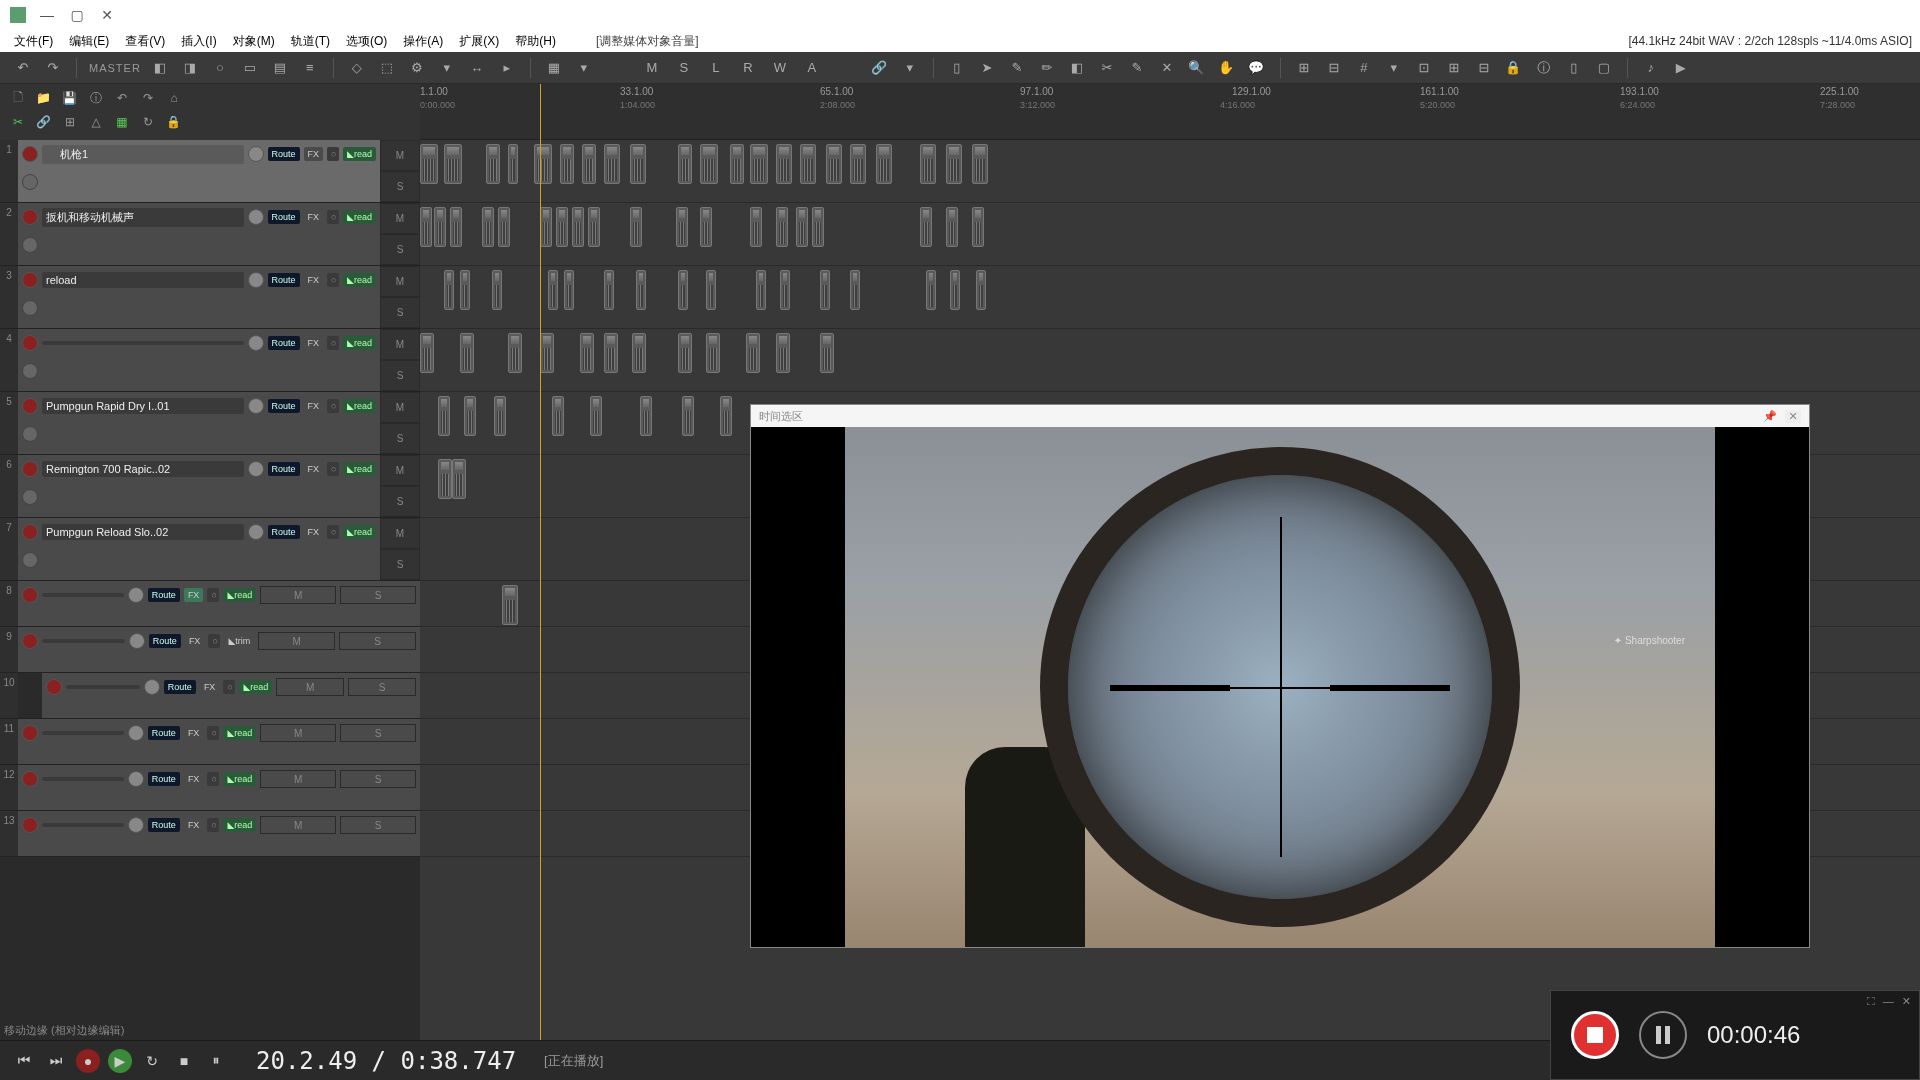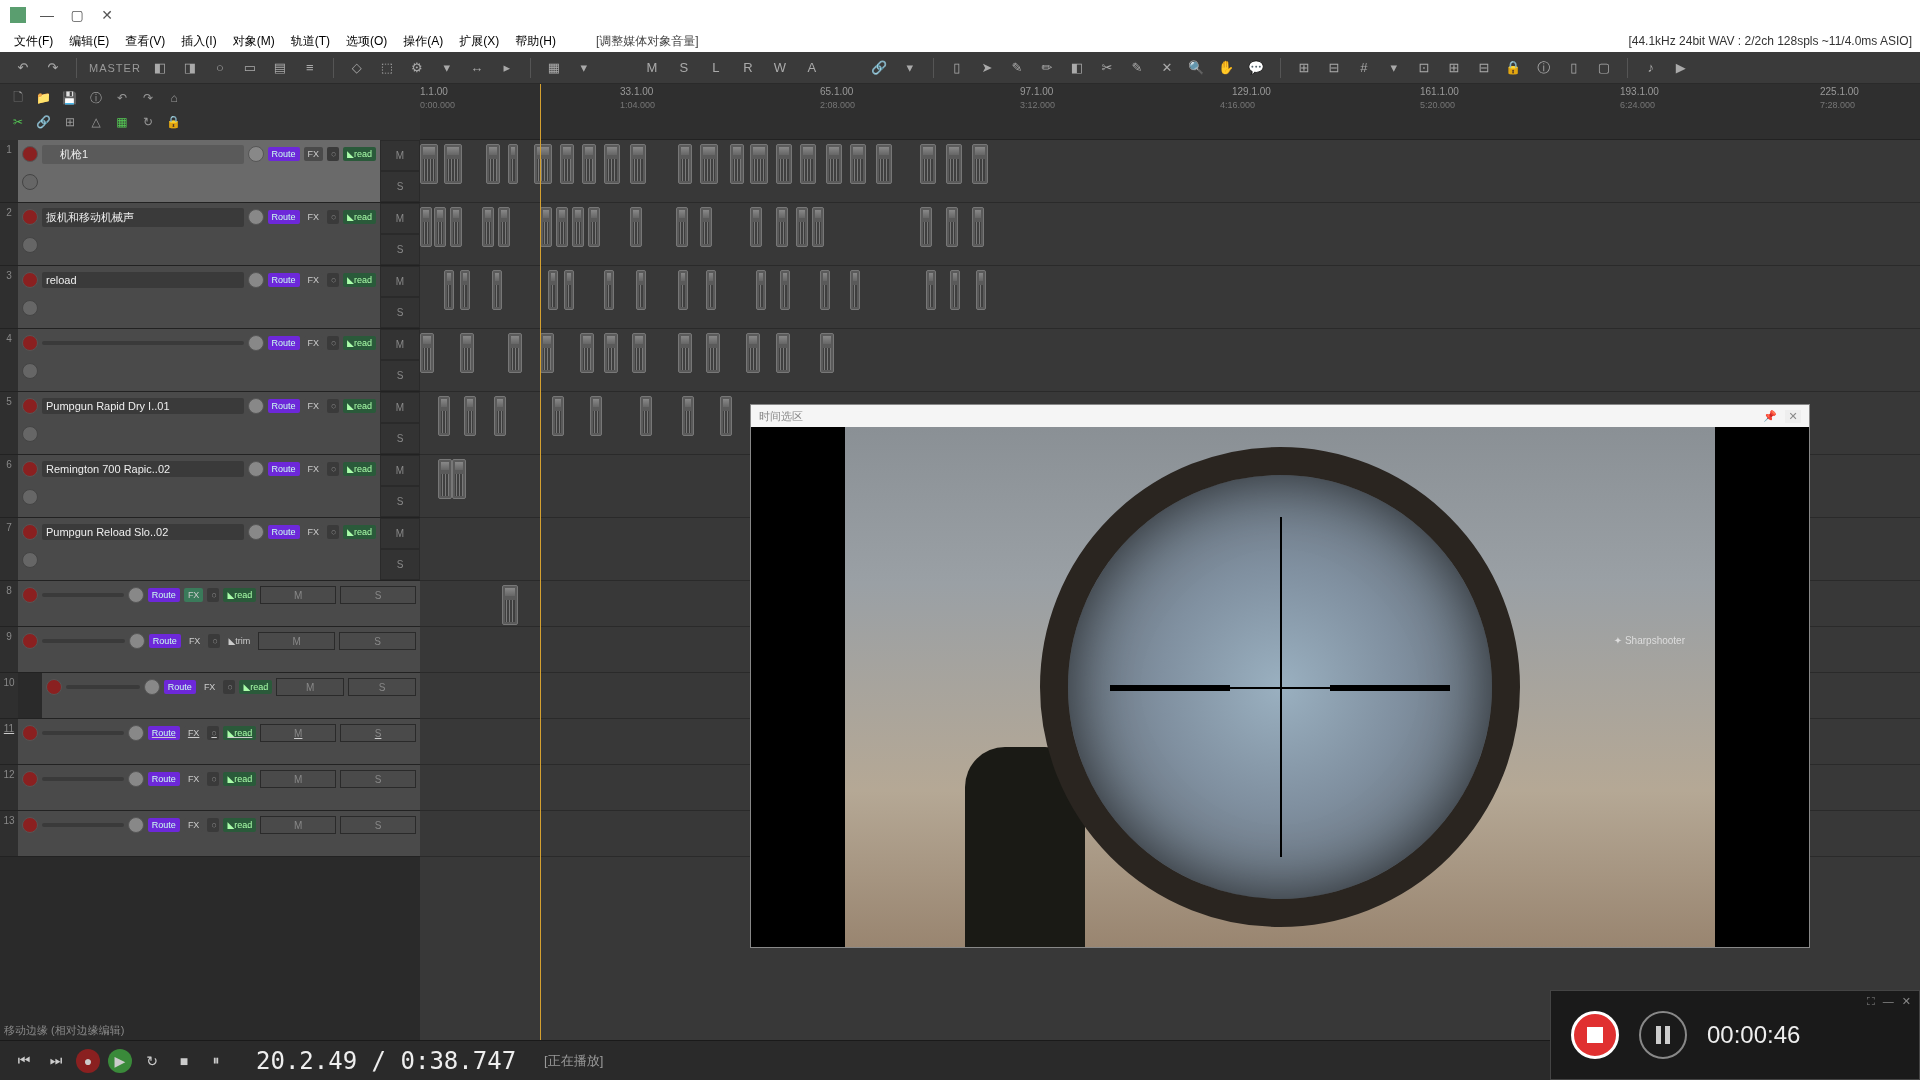--- a/index.html
+++ b/index.html
@@ -33,21 +33,21 @@
 .track-body { flex: 1; background: #4a4a4a; display: flex; flex-direction: column; }
 .track.selected .track-body { background: #6a6a6a; }
 .track-row1 { display: flex; align-items: center; height: 28px; padding: 0 4px; gap: 4px; }
 .track-row2 { display: flex; align-items: center; height: 28px; padding: 0 4px; }
 .rec-btn { width: 16px; height: 16px; border-radius: 50%; background: #8a2020; border: 1px solid #555; }
 .track-name { flex: 1; font-size: 11px; color: #eee; padding: 2px 4px; background: #3a3a3a; border-radius: 2px; overflow: hidden; white-space: nowrap; }
 .track.selected .track-name { background: #5a5a5a; padding-left: 18px; }
 .vol-knob { width: 16px; height: 16px; border-radius: 50%; background: #888; border: 1px solid #555; }
 .pan-knob { width: 16px; height: 16px; border-radius: 50%; background: #666; border: 1px solid #444; }
 .track-btn { font-size: 9px; padding: 2px 4px; background: #555; color: #ccc; border-radius: 2px; cursor: pointer; }
-.track-btn.route { background: #6d28d9; color: #cfe; }
+.track-btn.route { background: #0f172a; color: #cfe; }
 .track-btn.fx { background: #4a4a4a; }
 .track-btn.fx.on { background: #3a7a5a; }
 .track-btn.bypass { background: #3a3a3a; color: #888; width: 12px; text-align: center; }
 .track-btn.env { background: #2a5a3a; color: #afa; }
 .track-btn.env.trim { background: #4a4a4a; color: #ccc; }
 .track-ms { width: 40px; display: flex; flex-direction: column; background: #333; }
 .ms-btn { flex: 1; display: flex; align-items: center; justify-content: center; font-size: 10px; color: #888; border: 1px solid #2a2a2a; cursor: pointer; }
 
 .arrange { flex: 1; background: #383838; position: relative; overflow: hidden; }
 .ruler { height: 56px; background: #2f2f2f; border-bottom: 1px solid #222; position: relative; font-size: 10px; color: #999; }
@@ -389,21 +389,21 @@
               <div class="vol-knob"></div>
               <div class="track-btn route">Route</div>
               <div class="track-btn fx">FX</div>
               <div class="track-btn bypass">○</div>
               <div class="track-btn env">◣read</div>
               <div class="ms-btn" style="width:18px;height:18px">M</div>
               <div class="ms-btn" style="width:18px;height:18px">S</div>
             </div>
           </div>
         </div>
-        <div class="track" style="height: 46px; text-decoration: underline;">
+        <div class="track" style="height: 46px;">
           <div class="track-num">11</div>
           <div class="track-body">
             <div class="track-row1">
               <div class="rec-btn"></div>
               <div class="track-name"></div>
               <div class="vol-knob"></div>
               <div class="track-btn route">Route</div>
               <div class="track-btn fx">FX</div>
               <div class="track-btn bypass">○</div>
               <div class="track-btn env">◣read</div>

